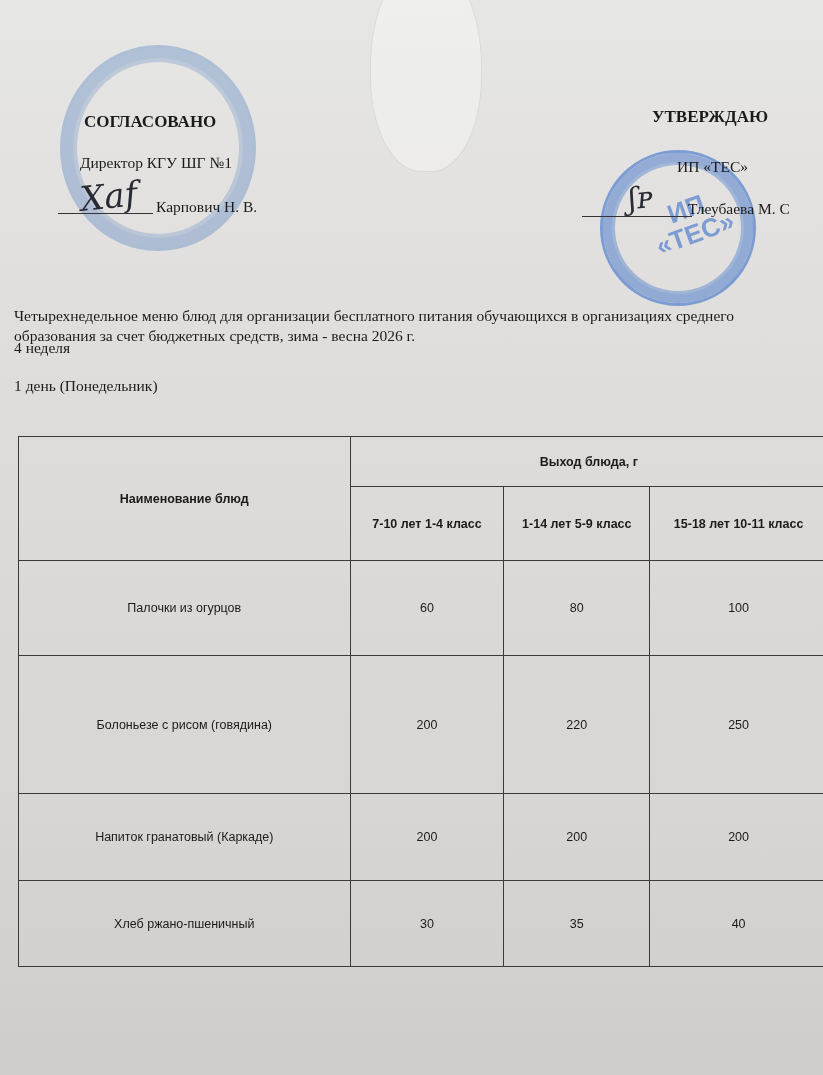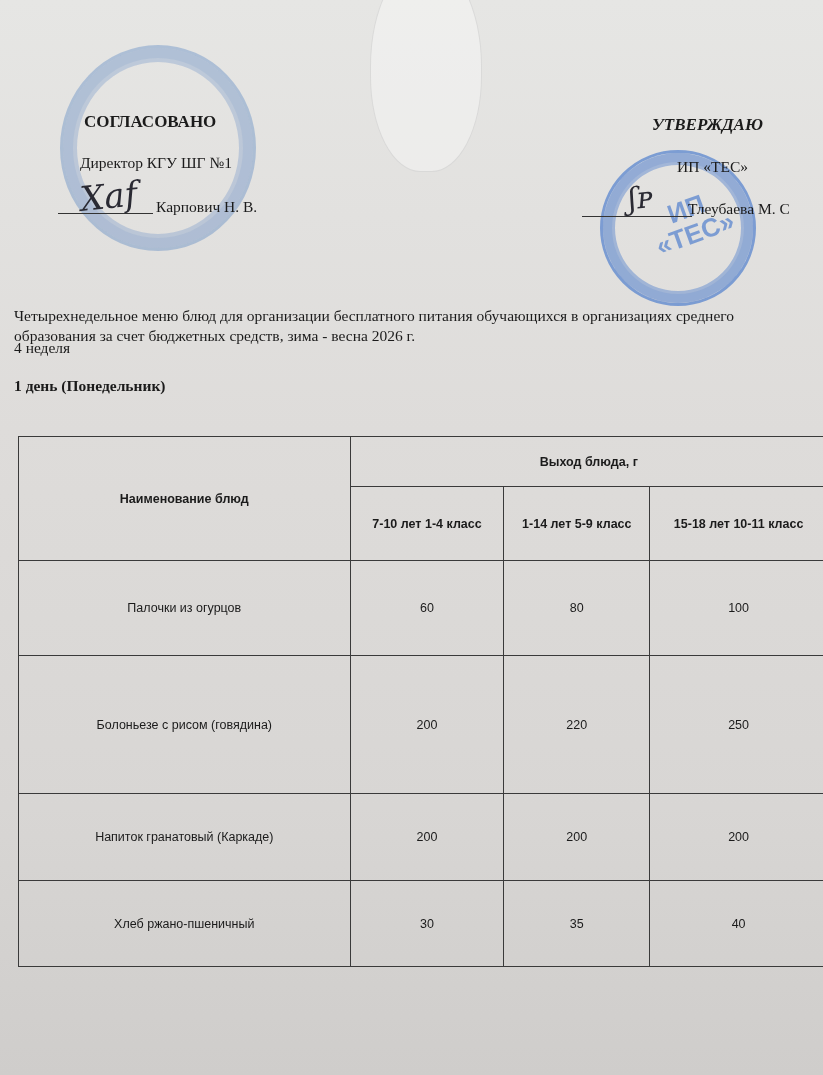--- a/index.html
+++ b/index.html
@@ -29,21 +29,21 @@
   }
   .block { position: absolute; font-size: 15.5px; line-height: 18px; }
   .hdr { font-weight: bold; font-size: 17px; text-align: right; }
   .sig-line { position: absolute; height: 1px; background: #333; }
   .signature {
     position: absolute; font-family: "DejaVu Serif", serif; font-style: italic;
     color: #2a2a33; font-size: 34px; transform: rotate(-6deg);
   }
   .title { position: absolute; left: 14px; top: 275px; width: 800px; font-size: 15.5px; line-height: 20px; margin-top: 31px; }
   .week { position: absolute; left: 14px; top: 339px; font-size: 15.5px; }
-  .day { position: absolute; left: 14px; top: 377px; font-size: 15.5px; font-weight: bold; }
+  .day { position: absolute; left: 14px; top: 377px; font-size: 15.5px; font-weight: normal; }
   table {
     position: absolute; left: 18px; top: 436px; width: 810px; border-collapse: collapse;
     font-family: "Liberation Sans", sans-serif; font-size: 12.5px;
   }
   td, th { border: 1.5px solid #3a3a3a; text-align: center; vertical-align: middle; padding: 0; }
   th { font-weight: bold; }
 </style>
 </head>
 <body>
 
@@ -54,21 +54,21 @@
 <div class="block" style="left:80px; top:154px;">Директор КГУ ШГ №1</div>
 <div class="signature" style="left:80px; top:176px;">Хаf</div>
 <div class="sig-line" style="left:58px; top:213px; width:95px;"></div>
 <div class="block" style="left:156px; top:198px;">Карпович Н. В.</div>
 
 <div class="stamp stamp-right"></div>
 <div class="stamp-text">
   <div>ИП</div>
   <div>«ТЕС»</div>
 </div>
-<div class="block hdr" style="left:652px; top:116px;font-style:italic;">УТВЕРЖДАЮ</div>
+<div class="block hdr" style="left:652px; top:108px;">УТВЕРЖДАЮ</div>
 <div class="block" style="left:677px; top:158px;">ИП «ТЕС»</div>
 <div class="signature" style="left:628px; top:180px; font-size:30px;">ʃᴩ</div>
 <div class="sig-line" style="left:582px; top:216px; width:110px;"></div>
 <div class="block" style="left:688px; top:200px;">Тлеубаева М. С</div>
 
 <div class="title">Четырехнедельное меню блюд для организации бесплатного питания обучающихся в организациях среднего образования за счет бюджетных средств, зима - весна 2026 г.</div>
 <div class="week">4 неделя</div>
 <div class="day">1 день (Понедельник)</div>
 
 <table>

